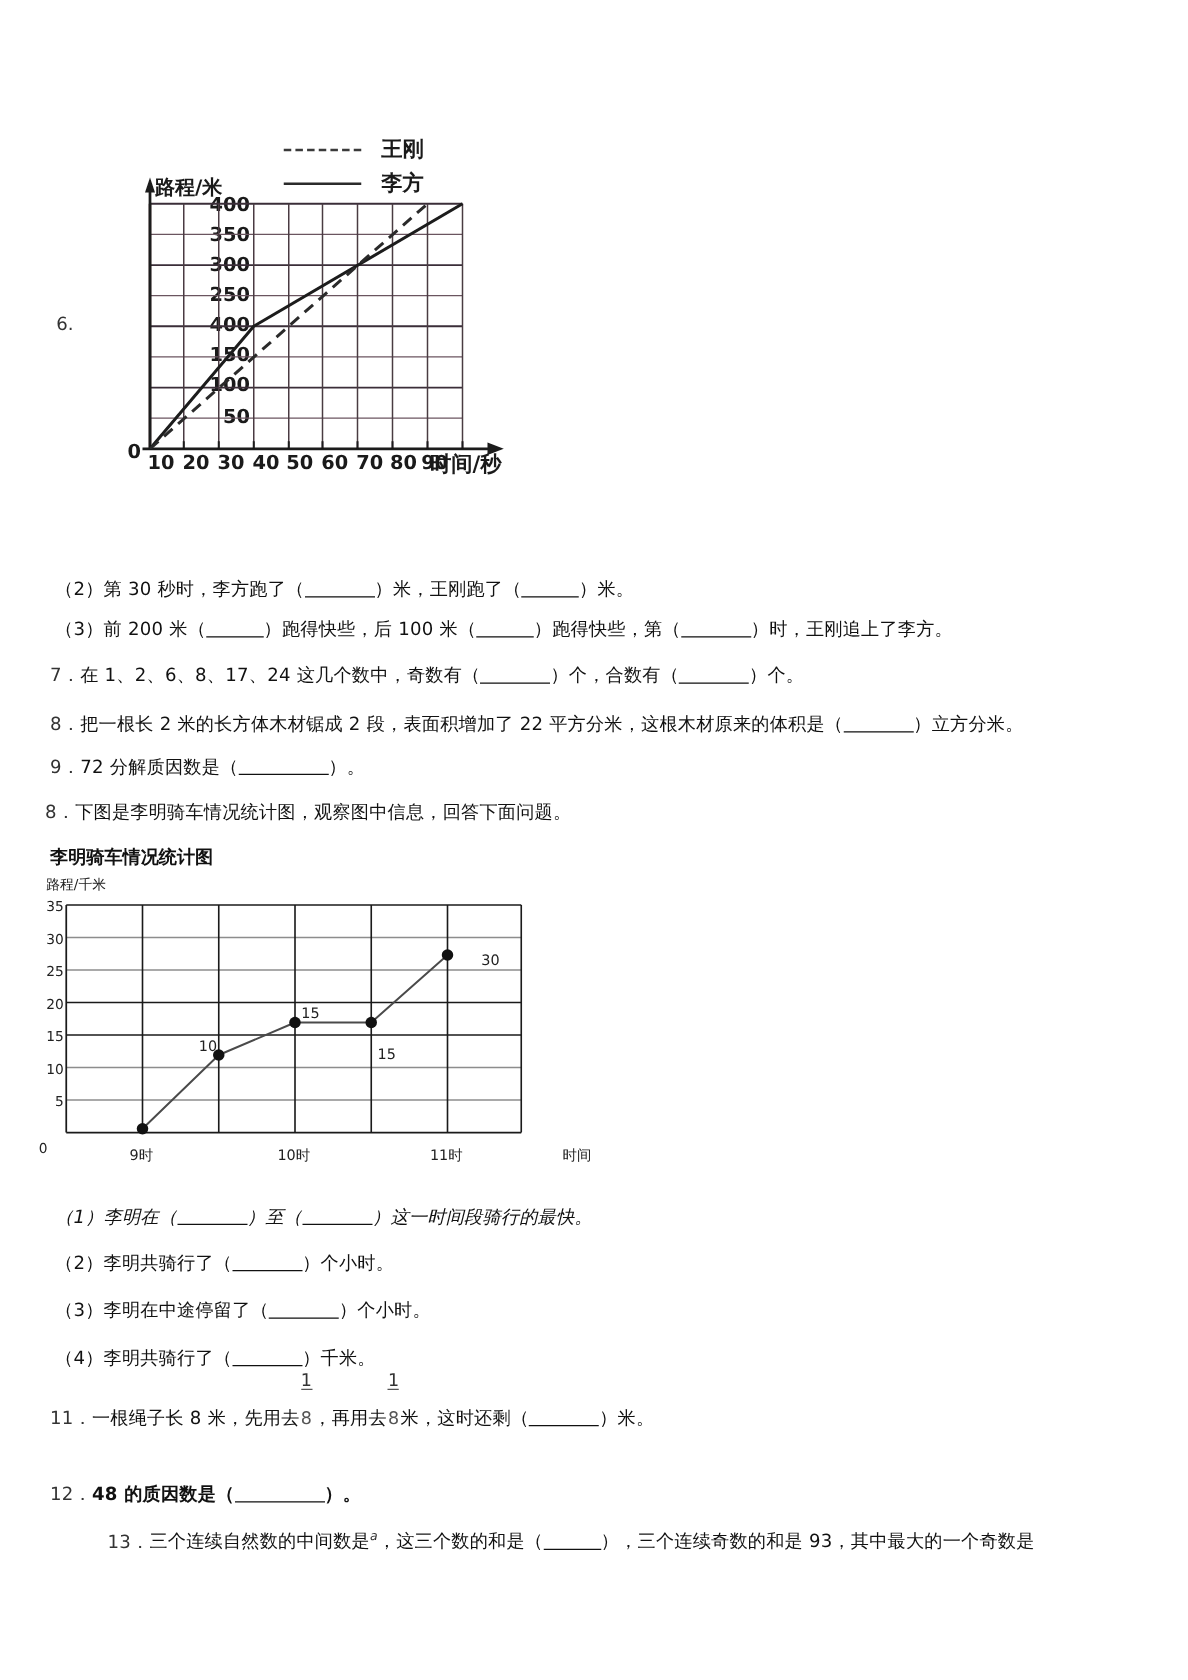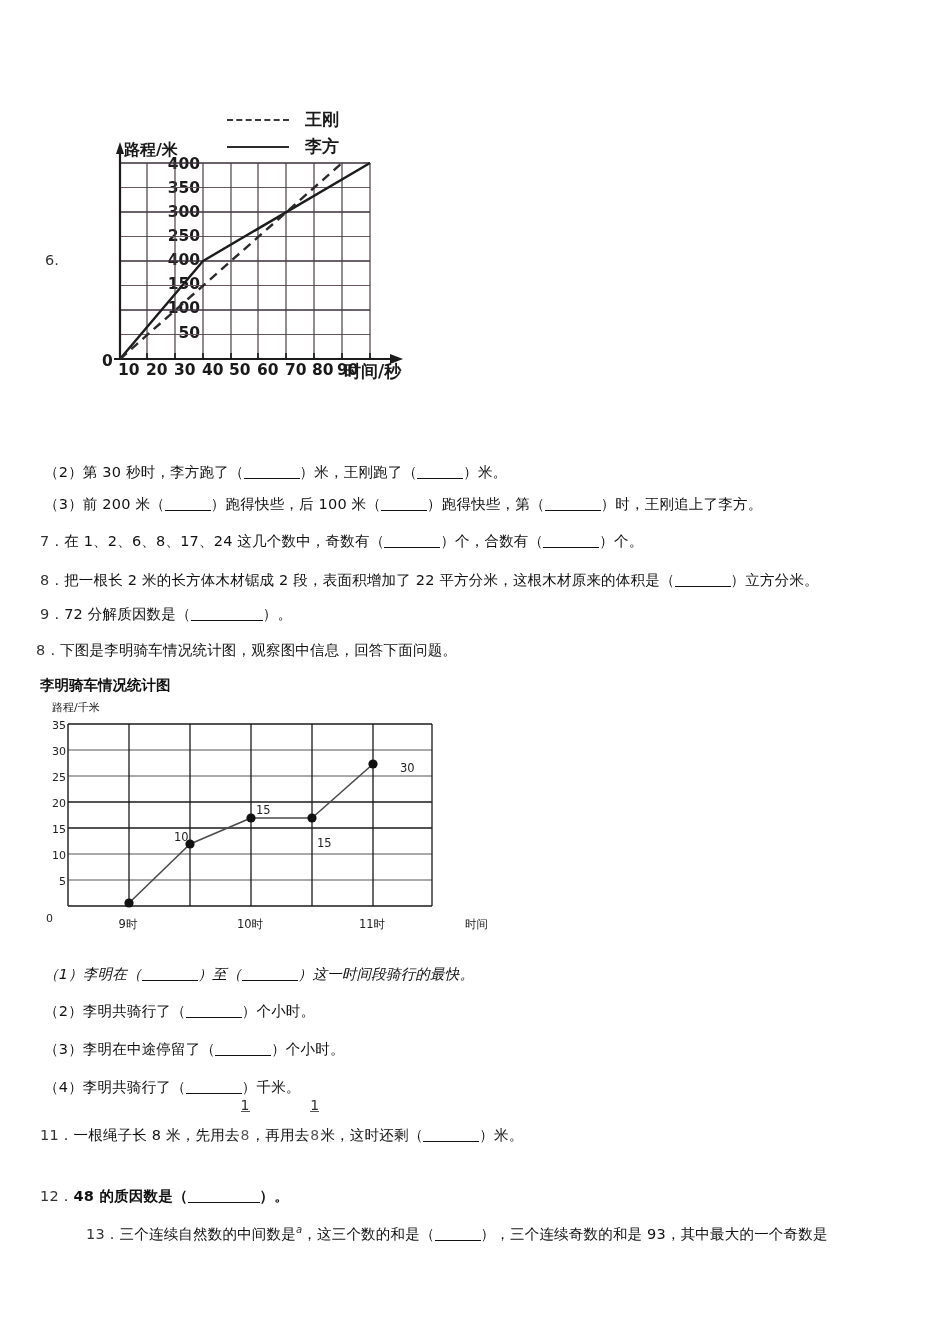--- a/index.html
+++ b/index.html
@@ -149,21 +149,21 @@
   #chart2-title {
     position: absolute;
     left: 40px;
     top: 676px;
     font-size: 14.5px;
     font-weight: bold;
     color: #111;
   }
   #chart2 {
     position: absolute;
-    left: 40px;
+    left: 25px;
     top: 700px;
     width: 460px;
     height: 240px;
   }
   #chart2 .c2-ylabel {
     position: absolute;
     left: 12px;
     top: 0px;
     font-size: 11px;
     color: #222;

